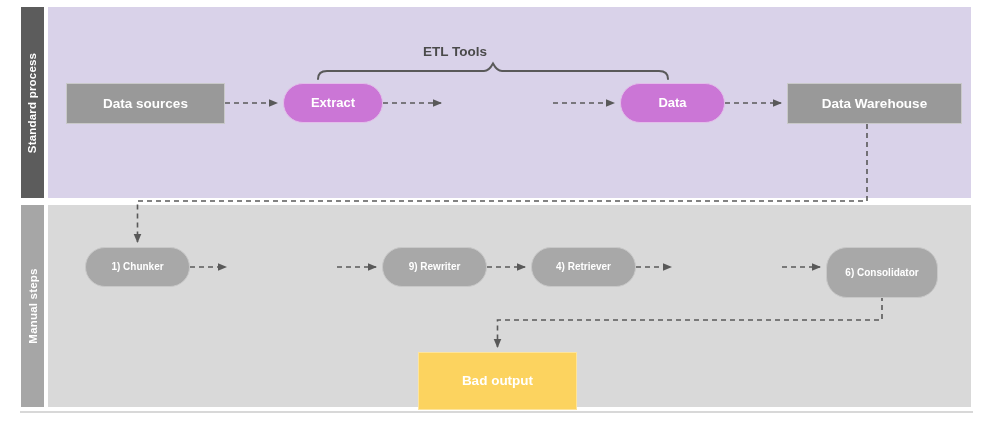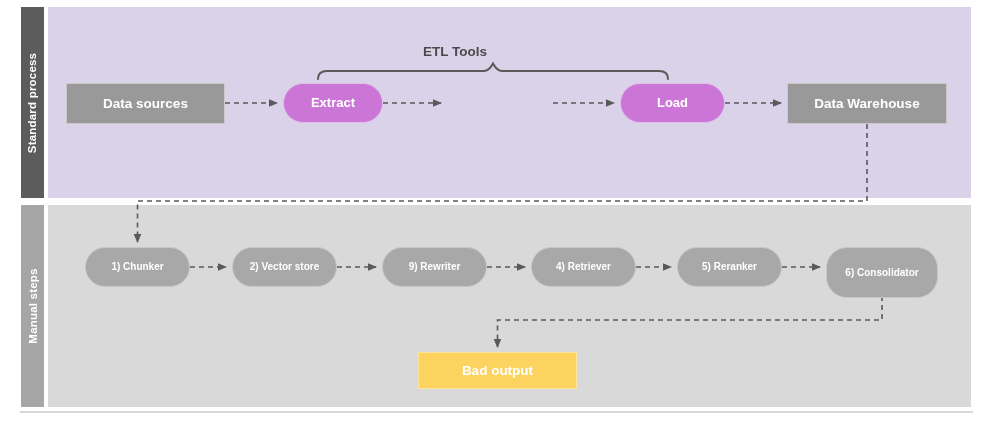--- a/index.html
+++ b/index.html
@@ -41,30 +41,30 @@
   .rect-gray{background:var(--gray-node,#999999);border:1px solid #c9c9c9;font-size:13.5px;}
   .pill-purple{background:var(--purple-node,#cb76d6);border:1.5px solid #e2bdea;border-radius:21px;font-size:13px;}
   .pill-gray{background:var(--gray-pill,#a8a8a8);border:1.5px solid #c8c8c8;border-radius:21px;font-size:10px;padding:8px 8px;}
   .rect-yellow{background:var(--yellow-node,#fcd35f);border:1px solid #fde49c;font-size:13.5px;}
 
   
   .n-datasources{left:66px;top:83px;width:159px;height:41px;}
   .n-extract{left:283px;top:83px;width:100px;height:40px;}
   .n-transform{left:447px;top:83px;width:106px;height:40px;}
   .n-load{left:620px;top:83px;width:105px;height:40px;}
-  .n-warehouse{left:787px;top:83px;width:160px;height:41px;}
+  .n-warehouse{left:787px;top:83px;width:175px;height:41px;}
 
   
   .n-chunker{left:85px;top:247px;width:105px;height:40px;}
   .n-vector{left:232px;top:247px;width:105px;height:40px;}
   .n-rewriter{left:382px;top:247px;width:105px;height:40px;}
   .n-retriever{left:531px;top:247px;width:105px;height:40px;}
   .n-reranker{left:677px;top:247px;width:105px;height:40px;}
   .n-consolidator{left:826px;top:247px;width:112px;height:51px;}
-  .n-badoutput{left:418px;top:352px;width:159px;height:37px;}
+  .n-badoutput{left:418px;top:352px;width:159px;height:58px;}
 
   .etl-label{
     position:absolute;left:423px;top:44px;width:140px;
     text-align:left;
     color:#4a4a4a;font-size:13.5px;font-weight:bold;
     z-index:3;
   }
   svg.overlay{position:absolute;left:0;top:0;z-index:2;pointer-events:none;}
   .bottom-divider{
     position:absolute;left:20px;top:411px;width:953px;height:2px;
@@ -105,26 +105,24 @@
       <path d="M782 267 L820 267" marker-end="url(#arrow)"></path>
       <path d="M882 287 L882 320 L497.5 320 L497.5 347" marker-end="url(#arrow)"></path>
     </g>
     <path d="M318 79 Q318 71 327 71 L484 71 Q489 71 493 63.5 Q497 71 502 71 L659 71 Q668 71 668 79" stroke="#595959" stroke-width="2" fill="none" stroke-linecap="round"></path>
   </svg>
 
   <div class="etl-label">ETL Tools</div>
 
   <div class="node pill-purple n-extract">Extract</div>
   <div class="node rect-gray n-datasources">Data sources</div>
-  <div class="node pill-purple n-load">Load</div>
+  <div class="node pill-purple n-load">Data</div>
   <div class="node rect-gray n-warehouse">Data Warehouse</div>
 
   <div class="node pill-gray n-chunker">1) Chunker</div>
-  <div class="node pill-gray n-vector">2) Vector store</div>
   <div class="node pill-gray n-rewriter">9) Rewriter</div>
   <div class="node pill-gray n-retriever">4) Retriever</div>
-  <div class="node pill-gray n-reranker">5) Reranker</div>
   <div class="node pill-gray n-consolidator">6) Consolidator</div>
 
   <div class="node rect-yellow n-badoutput">Bad output</div>
 
   <div class="bottom-divider"></div>
 </div>
 
 </body></html>

